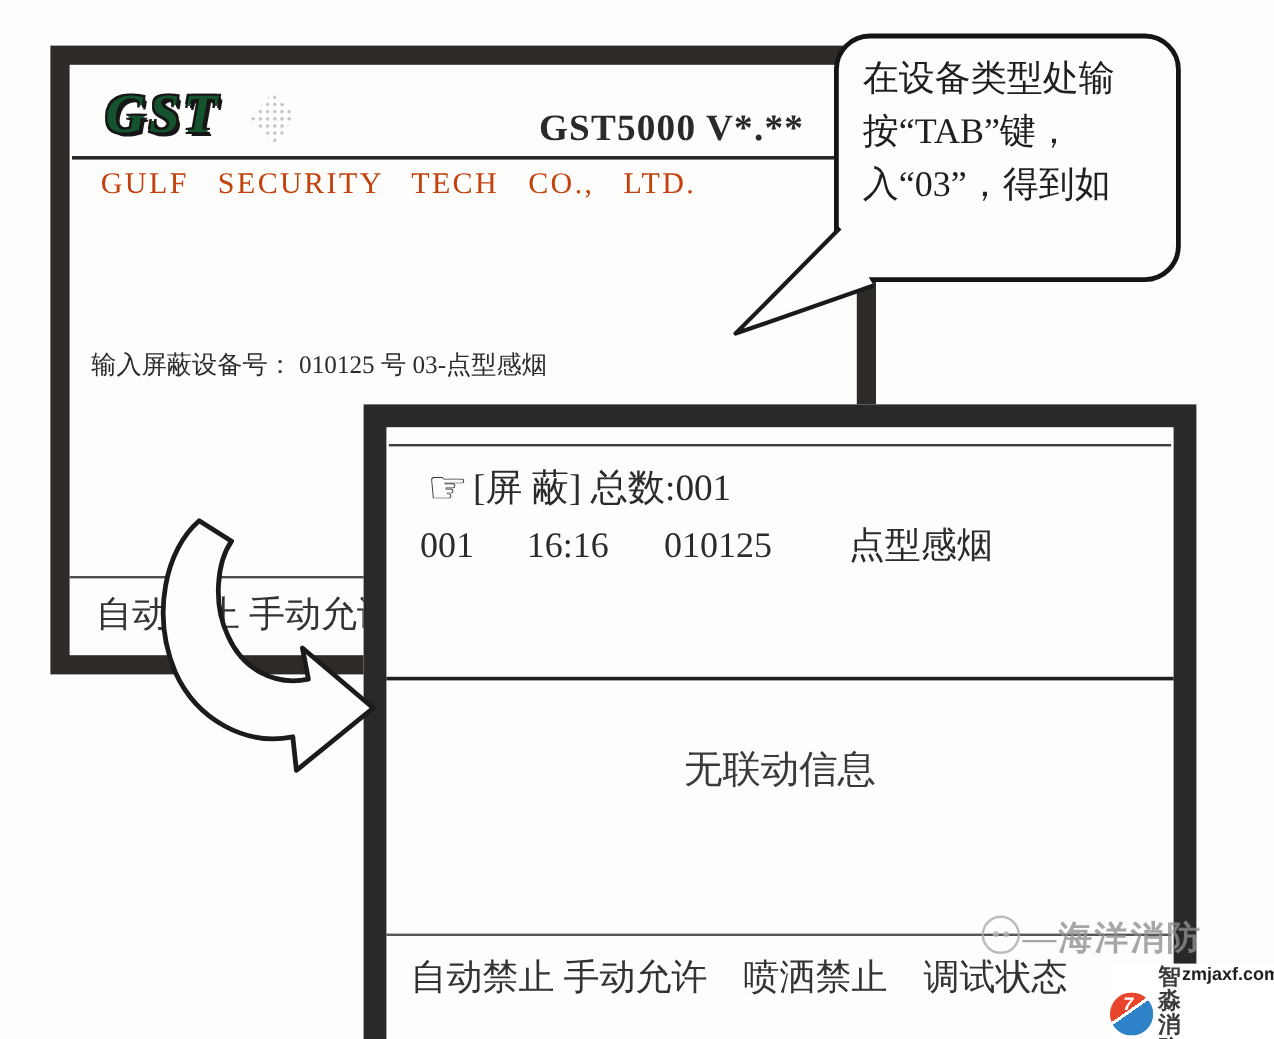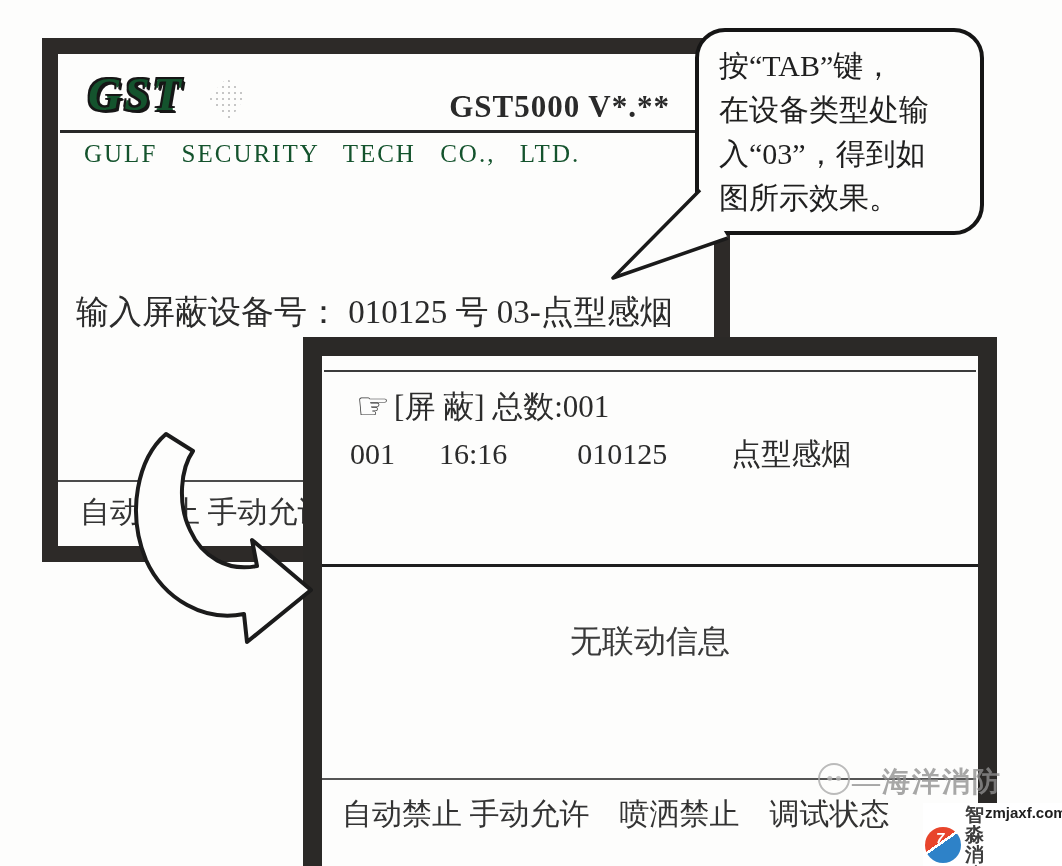--- a/index.html
+++ b/index.html
@@ -27,36 +27,36 @@
     background-image:radial-gradient(#8f8f8f 1.2px,transparent 1.5px);
     background-size:6px 6px;opacity:.5;
   }
   .s1-version{
     position:absolute;right:44px;top:35px;font-size:31px;font-weight:bold;
     letter-spacing:1px;color:#2a2a2a;white-space:nowrap;
   }
   .s1-hline{position:absolute;left:2px;right:0;top:76px;height:3px;background:#282828;}
   .s1-company{
     position:absolute;left:26px;top:86px;font-size:25px;letter-spacing:2px;
-    word-spacing:16px;color:#14532d;white-space:nowrap;
+    word-spacing:16px;color:#c2410c;white-space:nowrap;
   }
-  .s1-prompt{position:absolute;left:18px;top:236px;font-size:33px;color:#2b2b2b;white-space:nowrap;}
+  .s1-prompt{position:absolute;left:18px;top:236px;font-size:21px;color:#2b2b2b;white-space:nowrap;}
   .s1-statline{position:absolute;left:0;right:0;top:426px;height:2px;background:#4c4c4c;}
   .s1-status{position:absolute;left:22px;top:438px;font-size:30px;color:#333;white-space:nowrap;}
   
   .screen2{
     position:absolute;left:303px;top:337px;width:694px;height:560px;
     border:19px solid #2b2927;background:#fdfdfc;box-sizing:border-box;z-index:20;
   }
   .s2-topline{position:absolute;left:2px;right:2px;top:14px;height:2px;background:#3c3c3c;}
   .s2-title-row{position:absolute;left:34px;top:26px;font-size:31px;color:#2b2b2b;white-space:nowrap;}
   .s2-hand{font-size:38px;margin-right:4px;position:relative;top:2px;color:#333;}
   .s2-record{position:absolute;left:28px;top:78px;font-size:30px;color:#2b2b2b;white-space:nowrap;}
   .s2-record .rec-time{margin-left:44px;}
-  .s2-record .rec-dev{margin-left:70px;}
+  .s2-record .rec-dev{margin-left:46px;}
   .s2-record .rec-type{margin-left:64px;}
   .s2-divider{position:absolute;left:0;right:0;top:208px;height:3px;background:#1e1e1e;}
   .s2-empty{position:absolute;left:0;right:0;top:264px;text-align:center;font-size:32px;color:#3a3a3a;}
   .s2-botline{position:absolute;left:0;right:2px;top:422px;height:2px;background:#555;}
   .s2-status{position:absolute;left:20px;top:438px;font-size:30px;color:#333;white-space:nowrap;}
   
   .arrow-svg{position:absolute;left:118px;top:418px;z-index:30;}
   
   .bubble{
     position:absolute;left:695px;top:28px;width:289px;height:207px;
@@ -135,24 +135,23 @@
              L 247 642
              L 311 590
              L 252 540
              L 257 566
              C 228 572, 202 557, 190 530
              C 177 503, 181 468, 193 451
              Z" fill="#fdfdfc" stroke="#1b1b1b" stroke-width="4" stroke-linejoin="round"></path>
   </svg>
 
   <div class="bubble">
+    <div class="bubble-line">在设备类型处输</div>
     <div class="bubble-line">按“TAB”键，</div>
-    <div class="bubble-line">在设备类型处输</div>
     <div class="bubble-line">入“03”，得到如</div>
-    <div class="bubble-line">图所示效果。</div>
   </div>
   <svg class="tail-svg" width="145" height="105" viewBox="598 182 145 105" aria-hidden="true">
     <path d="M 700 190 L 613 278 L 728 238 Z" fill="#fdfdfc" stroke="none"></path>
     <path d="M 700 190 L 613 278 L 728 238" fill="none" stroke="#1a1a1a" stroke-width="3.5" stroke-linejoin="round"></path>
   </svg>
 
   <div class="wm-haiyang">
     <div class="wm-circle"></div>
     <div class="wm-text">—海洋消防</div>
   </div>

